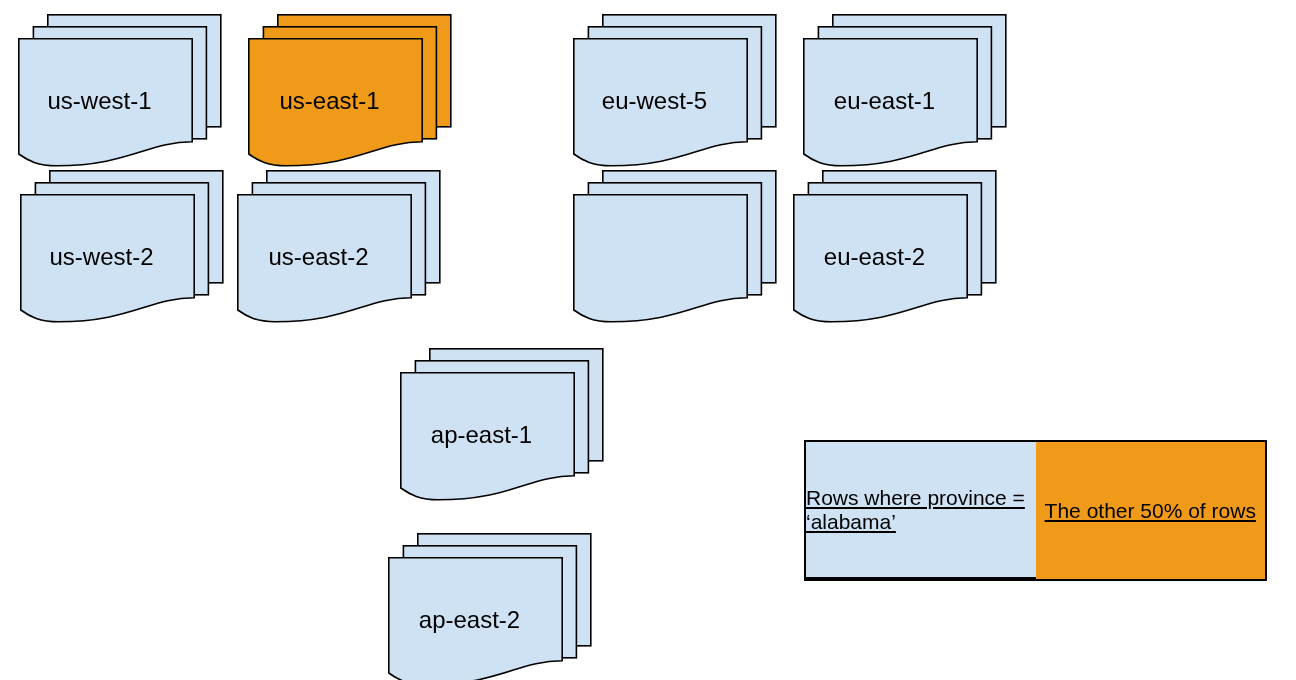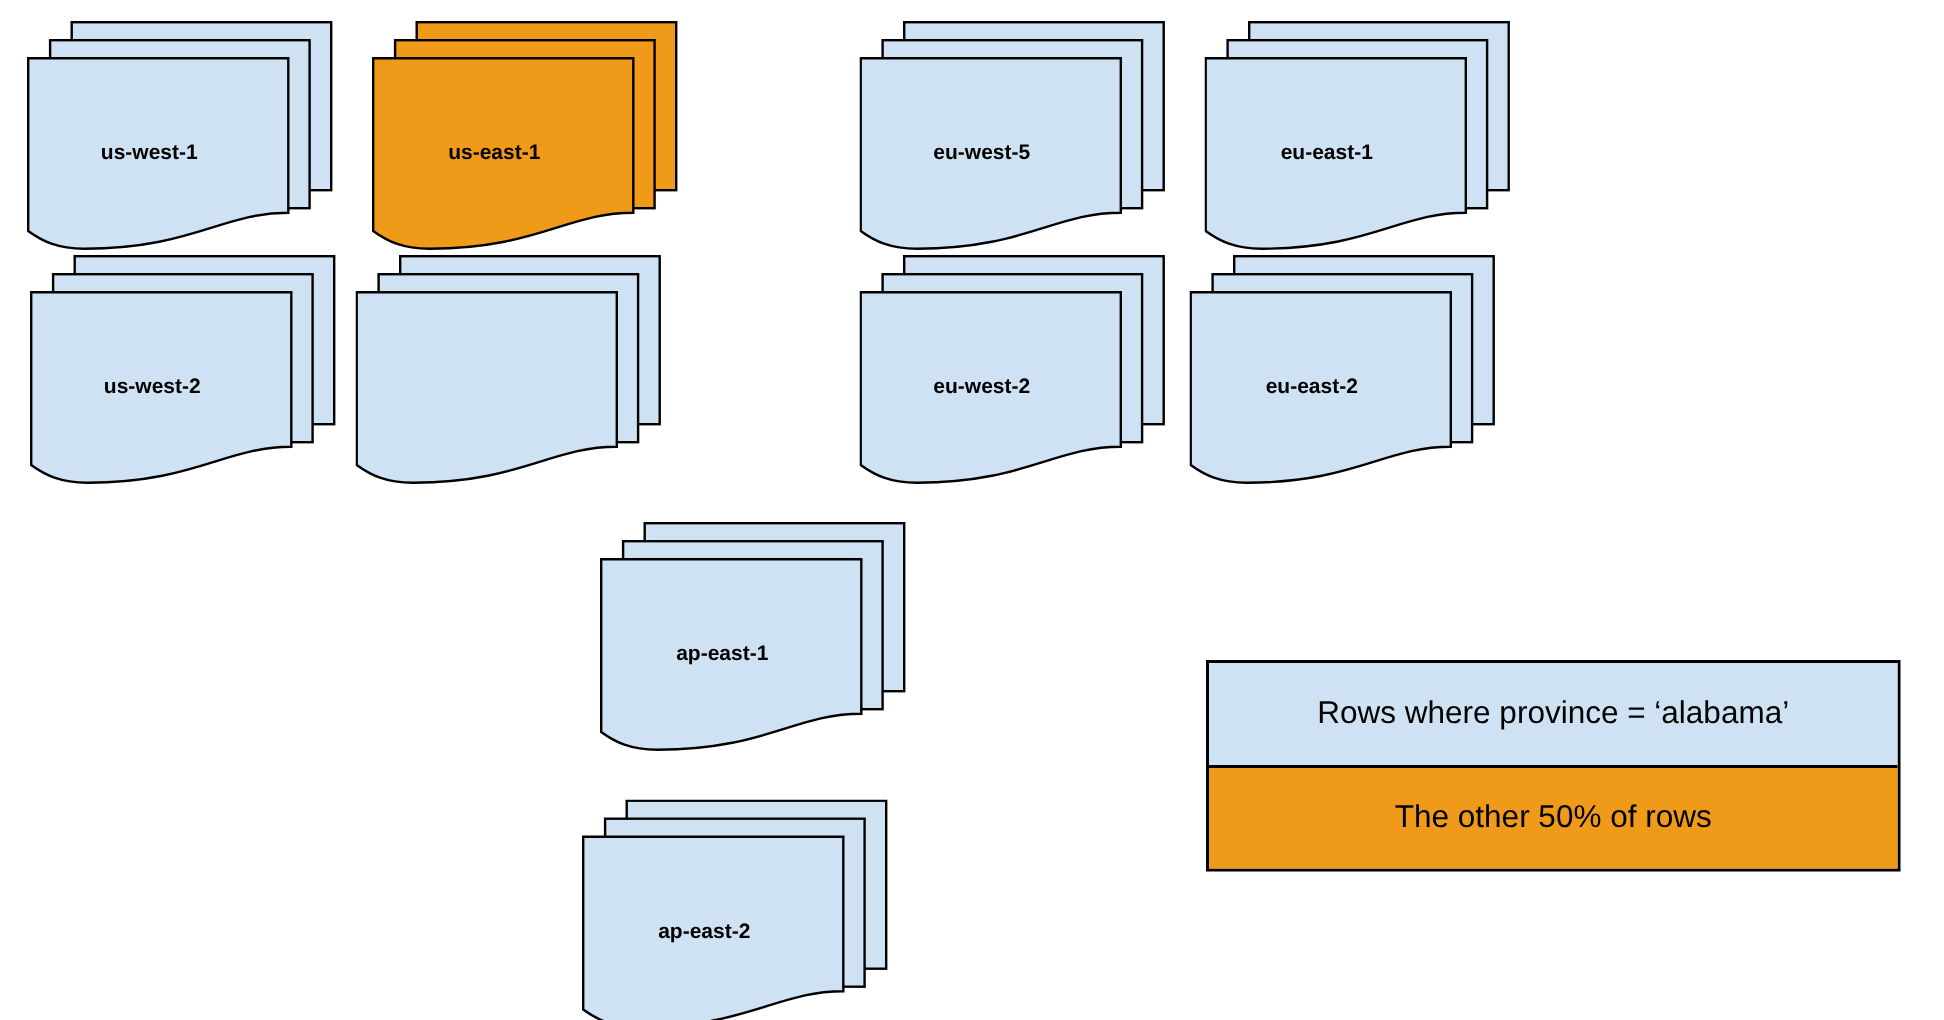--- a/index.html
+++ b/index.html
@@ -30,36 +30,36 @@
     position: absolute;
     left: 1px;
     top: 25px;
     width: 161px;
     height: 112px;
     padding-top: 12px;
     box-sizing: border-box;
     display: flex;
     align-items: center;
     justify-content: center;
-    font-size: 14px;
+    font-size: 24px;
     color: #000000;
     white-space: nowrap;
     pointer-events: none;
-    font-weight: bold;
   }
   #legend {
     position: absolute;
     left: 804px;
     top: 440px;
     width: 463px;
     height: 141px;
     border: 2px solid #000000;
     box-sizing: border-box;
     display: flex;
-    flex-direction: column;
+    flex-direction: row;
+    text-decoration: underline;
   }
   .legend-row {
     flex: 1;
     display: flex;
     align-items: center;
     justify-content: center;
     font-size: 21px;
     color: #000000;
   }
   .legend-row:first-child {
@@ -123,30 +123,30 @@
         <div class="stack-label">us-west-2</div>
       </div>
       <div class="stack" style="left: 237px; top: 170px;">
         <svg width="204" height="156" viewBox="0 0 204 156">
           <g fill="#cfe2f3" stroke="#000000" stroke-width="1.6">
             <rect x="29.8" y="0.8" width="173" height="112"></rect>
             <rect x="15.4" y="12.8" width="173" height="112"></rect>
             <path d="M0.8 24.8 h173.4 v103 c-44,0 -64,24 -136,24 c-18,0 -28,-5 -37.4,-11.8 z"></path>
           </g>
         </svg>
+        <div class="stack-label">us-east-2</div>
       </div>
       <div class="stack" style="left: 573px; top: 170px;">
         <svg width="204" height="156" viewBox="0 0 204 156">
           <g fill="#cfe2f3" stroke="#000000" stroke-width="1.6">
             <rect x="29.8" y="0.8" width="173" height="112"></rect>
             <rect x="15.4" y="12.8" width="173" height="112"></rect>
             <path d="M0.8 24.8 h173.4 v103 c-44,0 -64,24 -136,24 c-18,0 -28,-5 -37.4,-11.8 z"></path>
           </g>
         </svg>
-        <div class="stack-label">eu-west-2</div>
       </div>
       <div class="stack" style="left: 793px; top: 170px;">
         <svg width="204" height="156" viewBox="0 0 204 156">
           <g fill="#cfe2f3" stroke="#000000" stroke-width="1.6">
             <rect x="29.8" y="0.8" width="173" height="112"></rect>
             <rect x="15.4" y="12.8" width="173" height="112"></rect>
             <path d="M0.8 24.8 h173.4 v103 c-44,0 -64,24 -136,24 c-18,0 -28,-5 -37.4,-11.8 z"></path>
           </g>
         </svg>
         <div class="stack-label">eu-east-2</div>

